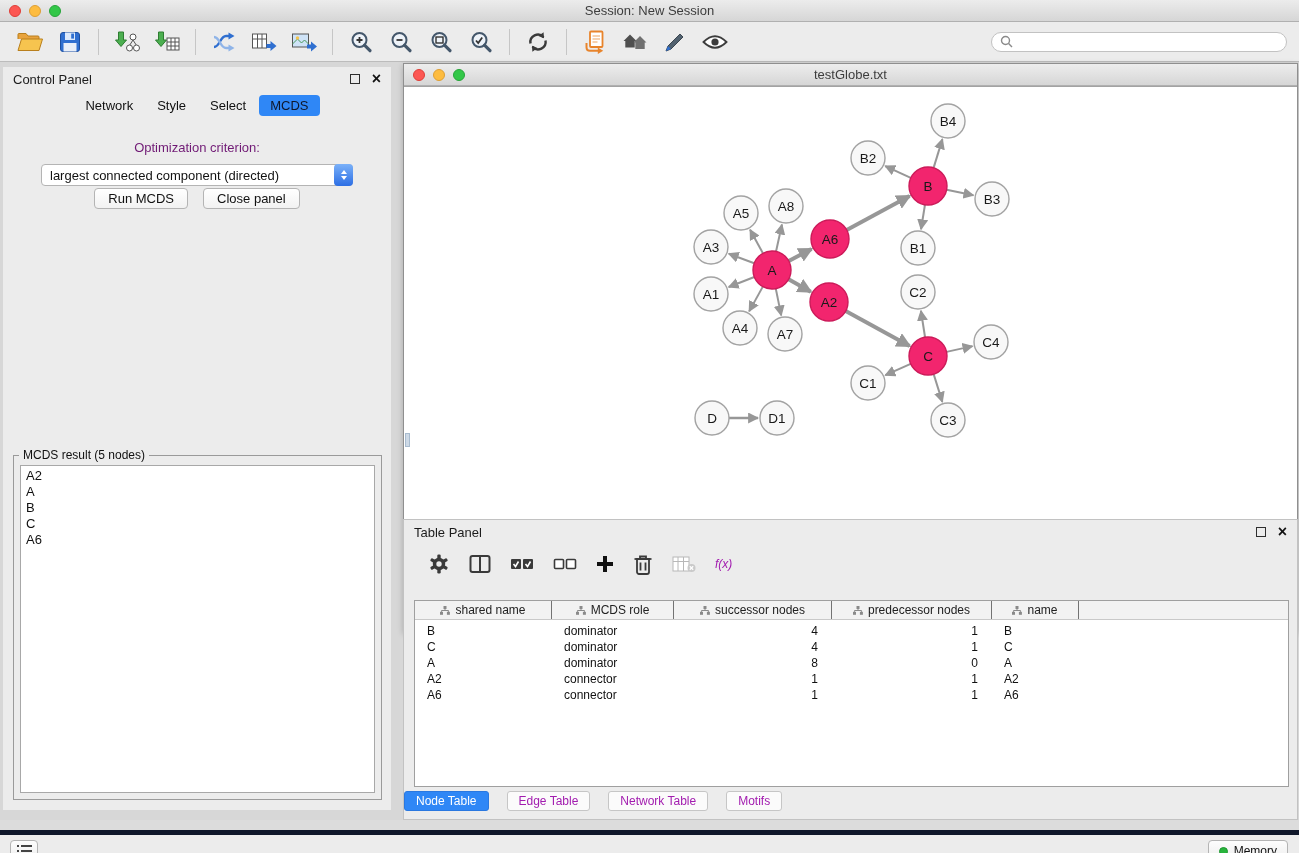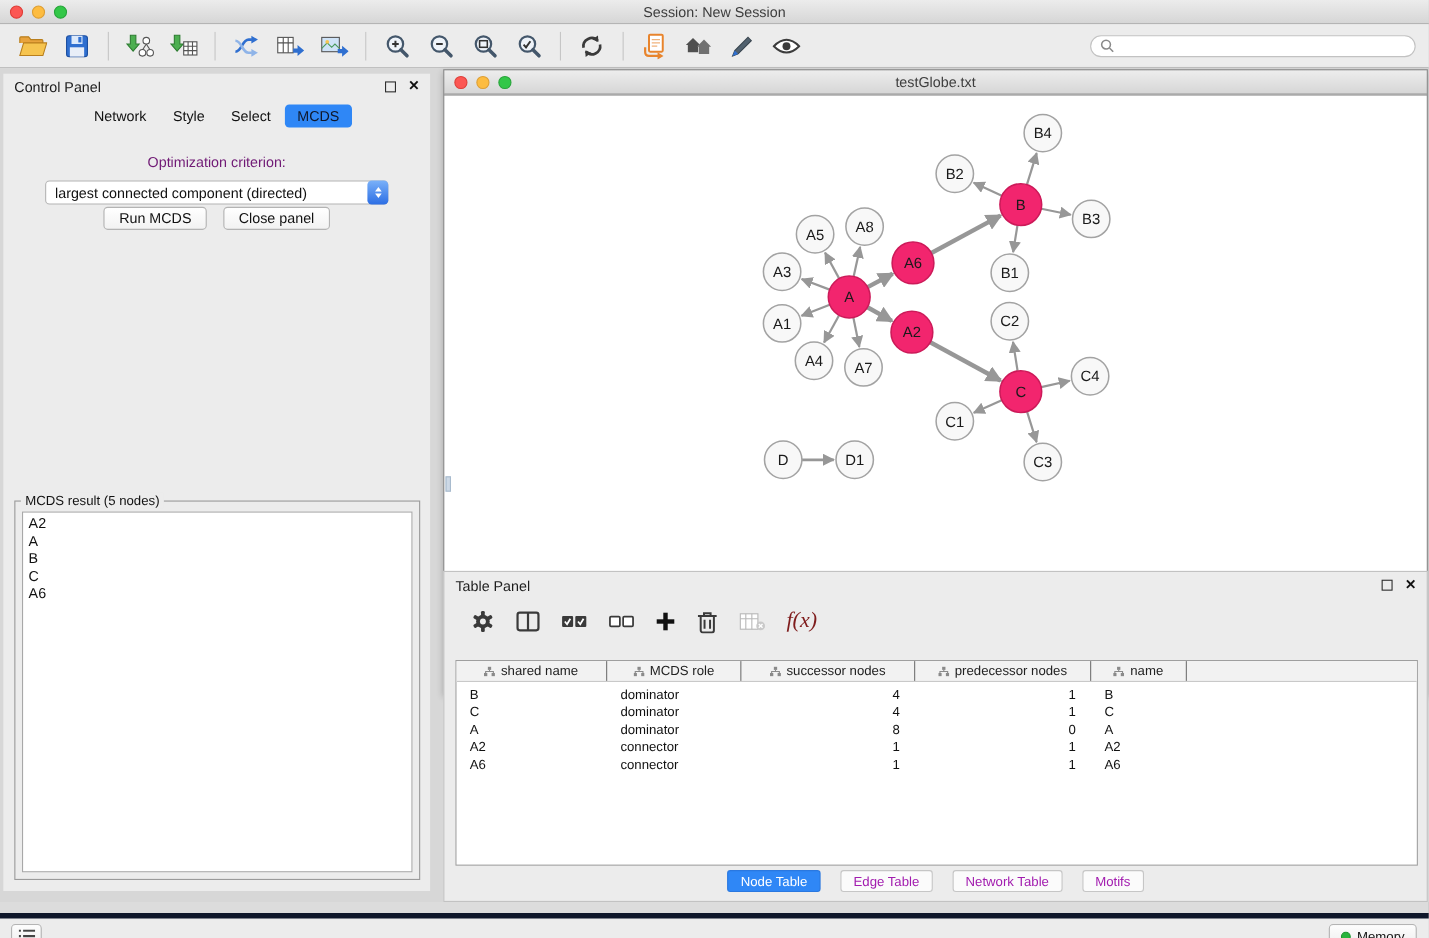--- a/index.html
+++ b/index.html
@@ -55,28 +55,28 @@
   svg.graph{position:absolute;left:0;top:0}
   svg.graph text{font-family:"Liberation Sans",sans-serif}
   .scroll-thumb-v{position:absolute;left:1px;top:346px;width:5px;height:14px;background:#cdd9e6;border:1px solid #a8bbce}
   .scroll-thumb-h{position:absolute;left:444px;bottom:1px;width:14px;height:5px;background:#cdd9e6;border:1px solid #a8bbce}
   .grip{position:absolute;right:1px;bottom:1px}
 
   
   .table-panel{position:absolute;left:403px;right:1px;top:457px;bottom:0;background:#ececec;border:1px solid #c2c2c2}
   .tp-toolbar{display:flex;align-items:center;gap:19px;padding:9px 0 6px 24px}
   .tp-tool{border:none;background:transparent;display:flex;align-items:center;justify-content:center;padding:0}
-  .fx{font-family:Liberation Serif, serif;font-style:italic;font-size:20px;color:#7f1d1d}
+  .fx{font-family:Liberation Sans, sans-serif;font-style:italic;font-size:12px;color:#a21caf}
   .table-area{position:absolute;left:10px;right:8px;top:80px;height:187px;background:#fff;border:1px solid #9f9f9f;overflow:hidden}
   .thead{display:flex;height:19px;background:#f2f2f2;border-bottom:1px solid #c9c9c9}
   .th{display:flex;align-items:center;justify-content:center;gap:5px;font-size:12px;color:#222;border-right:1px solid #737373;overflow:hidden}
   .tbody{padding-top:3px}
   .tr{display:flex;height:16px;align-items:center}
   .td{font-size:12px;color:#111;padding:0 14px 0 12px;overflow:hidden;white-space:nowrap}
-  .tp-tabs{position:absolute;left:0;right:0;bottom:8px;display:flex;justify-content:center;gap:18px}
+  .tp-tabs{position:absolute;left:0;right:0;bottom:8px;display:flex;gap:18px}
   .tp-tab{font-size:12px;padding:2px 11px;border-radius:3px;background:#fbfbfb;border:1px solid #c6c6c6;color:#a21caf}
   .tp-tab.sel{background:#2f87f6;border-color:#2a78e0;color:#fff}
 
   
   .statusbar{position:absolute;left:0;right:0;bottom:0;height:23px;background:#ececec;border-top:5px solid #0f172a}
   .sb-left{position:absolute;left:10px;top:5px;width:28px;height:22px;border:1px solid #b4b4b4;border-radius:4px;background:linear-gradient(#fdfdfd,#ededed);display:flex;align-items:center;justify-content:center}
   .sb-memory{position:absolute;right:11px;top:5px;height:22px;border:1px solid #b4b4b4;border-radius:4px;background:linear-gradient(#fdfdfd,#ededed);display:flex;align-items:center;gap:6px;padding:0 10px;font-size:12px;color:#111}
   .mem-dot{width:9px;height:9px;border-radius:50%;background:#28b43c;border:1px solid #1f9630}
 </style>
 </head>

